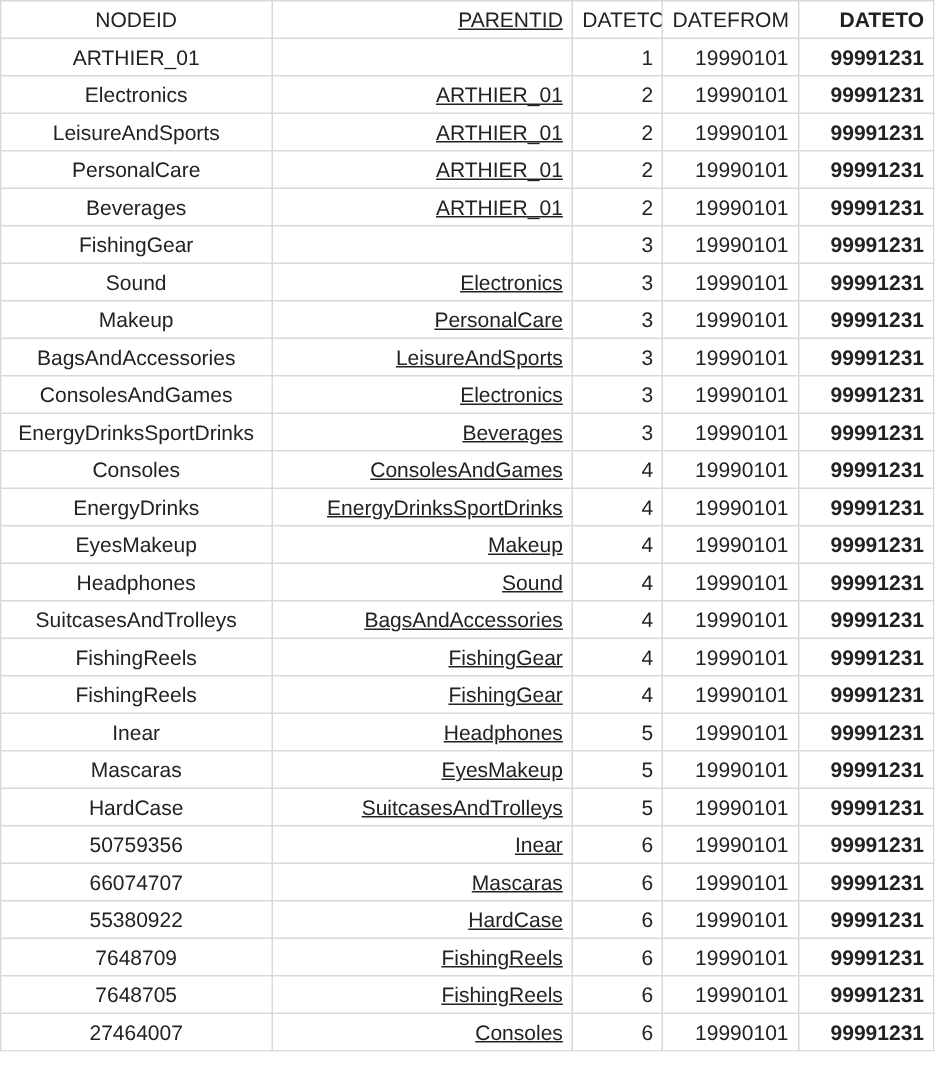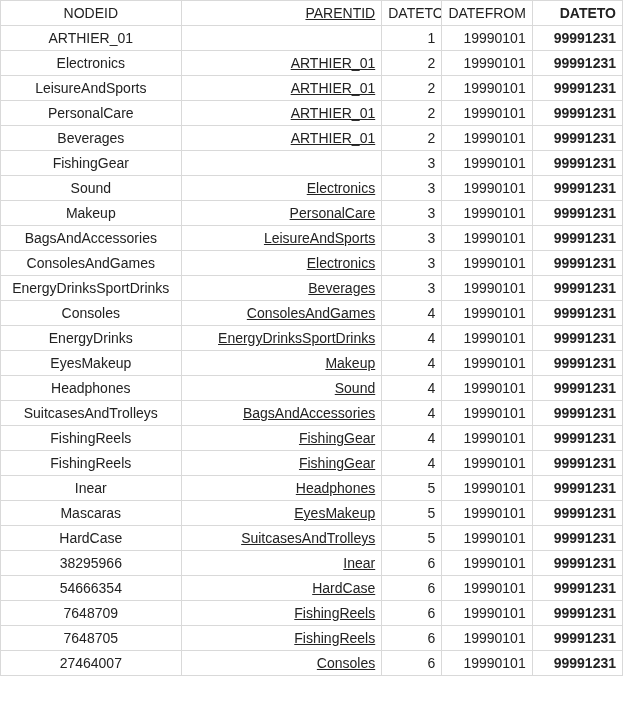--- a/index.html
+++ b/index.html
@@ -192,28 +192,35 @@
         <td class="col-dateto">99991231</td>
       </tr>
       <tr>
         <td class="col-nodeid">HardCase</td>
         <td class="col-parentid">SuitcasesAndTrolleys</td>
         <td class="col-hlevel">5</td>
         <td class="col-datefrom">19990101</td>
         <td class="col-dateto">99991231</td>
       </tr>
       <tr>
-        <td class="col-nodeid">38295966</td>
+        <td class="col-nodeid">50759356</td>
         <td class="col-parentid">Inear</td>
         <td class="col-hlevel">6</td>
         <td class="col-datefrom">19990101</td>
         <td class="col-dateto">99991231</td>
       </tr>
       <tr>
-        <td class="col-nodeid">54666354</td>
+        <td class="col-nodeid">66074707</td>
+        <td class="col-parentid">Mascaras</td>
+        <td class="col-hlevel">6</td>
+        <td class="col-datefrom">19990101</td>
+        <td class="col-dateto">99991231</td>
+      </tr>
+      <tr>
+        <td class="col-nodeid">55380922</td>
         <td class="col-parentid">HardCase</td>
         <td class="col-hlevel">6</td>
         <td class="col-datefrom">19990101</td>
         <td class="col-dateto">99991231</td>
       </tr>
       <tr>
         <td class="col-nodeid">7648709</td>
         <td class="col-parentid">FishingReels</td>
         <td class="col-hlevel">6</td>
         <td class="col-datefrom">19990101</td>

